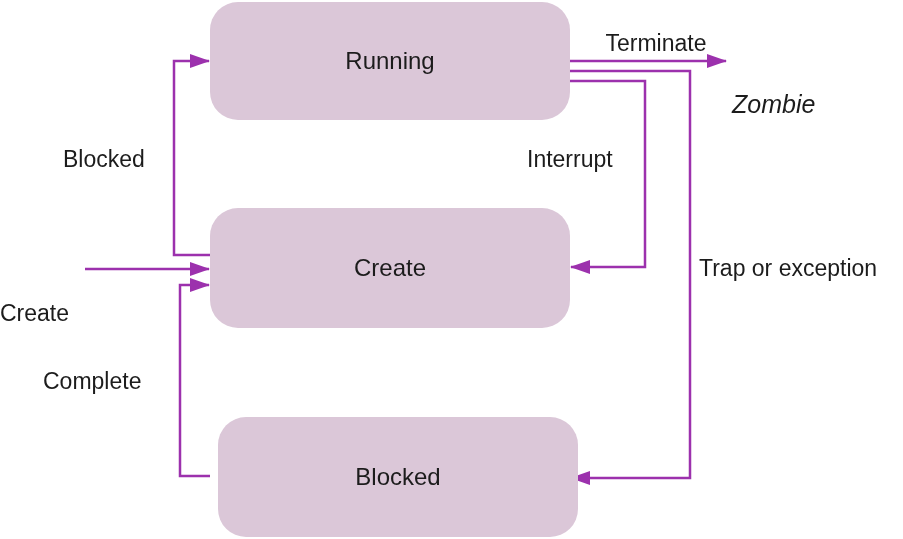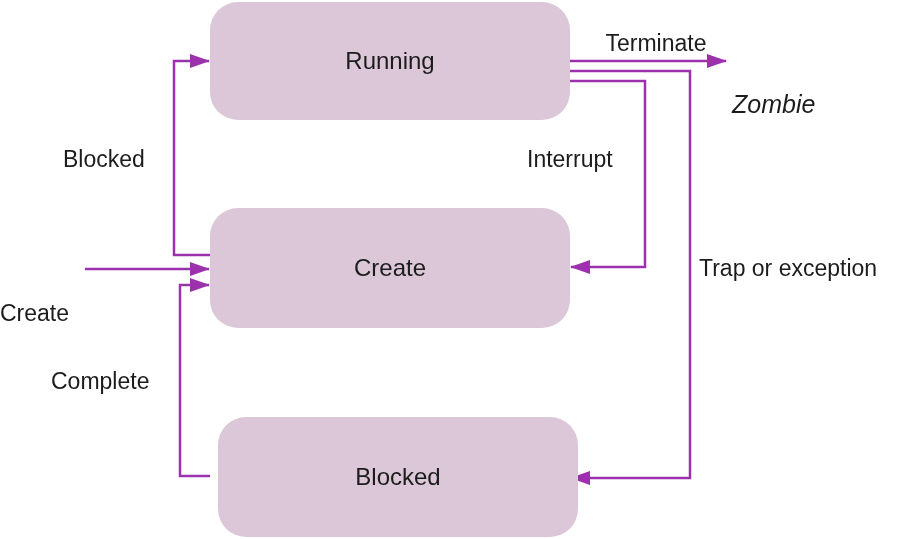--- a/index.html
+++ b/index.html
@@ -36,21 +36,21 @@
     font-size:23px;
     line-height:25px;
     color:var(--text-color);
     white-space:nowrap;
   }
   #lbl-terminate{left:585px;top:31px;width:142px;text-align:center;}
   #lbl-trap{left:699px;top:256px;}
   #lbl-interrupt{left:527px;top:147px;}
   #lbl-dispatch{left:63px;top:147px;}
   #lbl-create{left:0px;top:257px;margin-top:44px;}
-  #lbl-complete{left:51px;top:369px;}
+  #lbl-complete{left:43px;top:369px;}
   #lbl-zombie{left:732px;top:48px;font-style:italic;font-size:25px;margin-top:44px;}
 </style>
 </head>
 <body>
 
 <div class="canvas">
 
   <svg class="edges" width="903" height="539" viewBox="0 0 903 539" xmlns="http://www.w3.org/2000/svg">
     <defs>
       <marker id="arrow" markerUnits="userSpaceOnUse" markerWidth="22" markerHeight="14" refX="19" refY="7" orient="auto">

